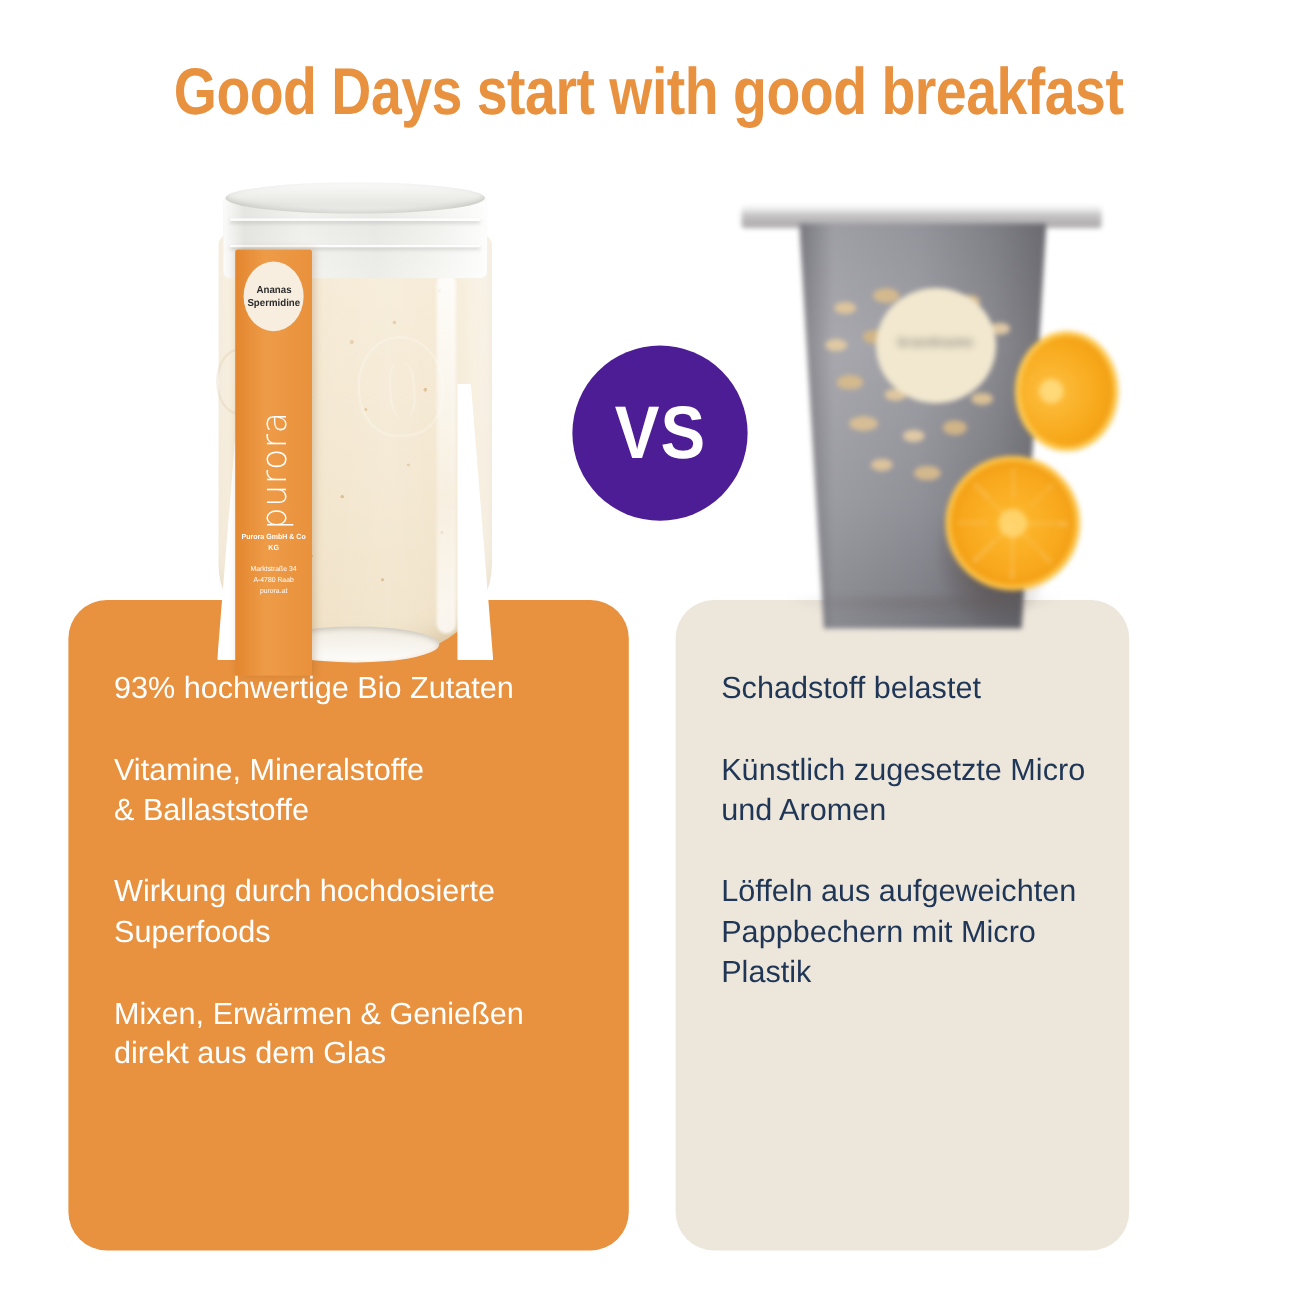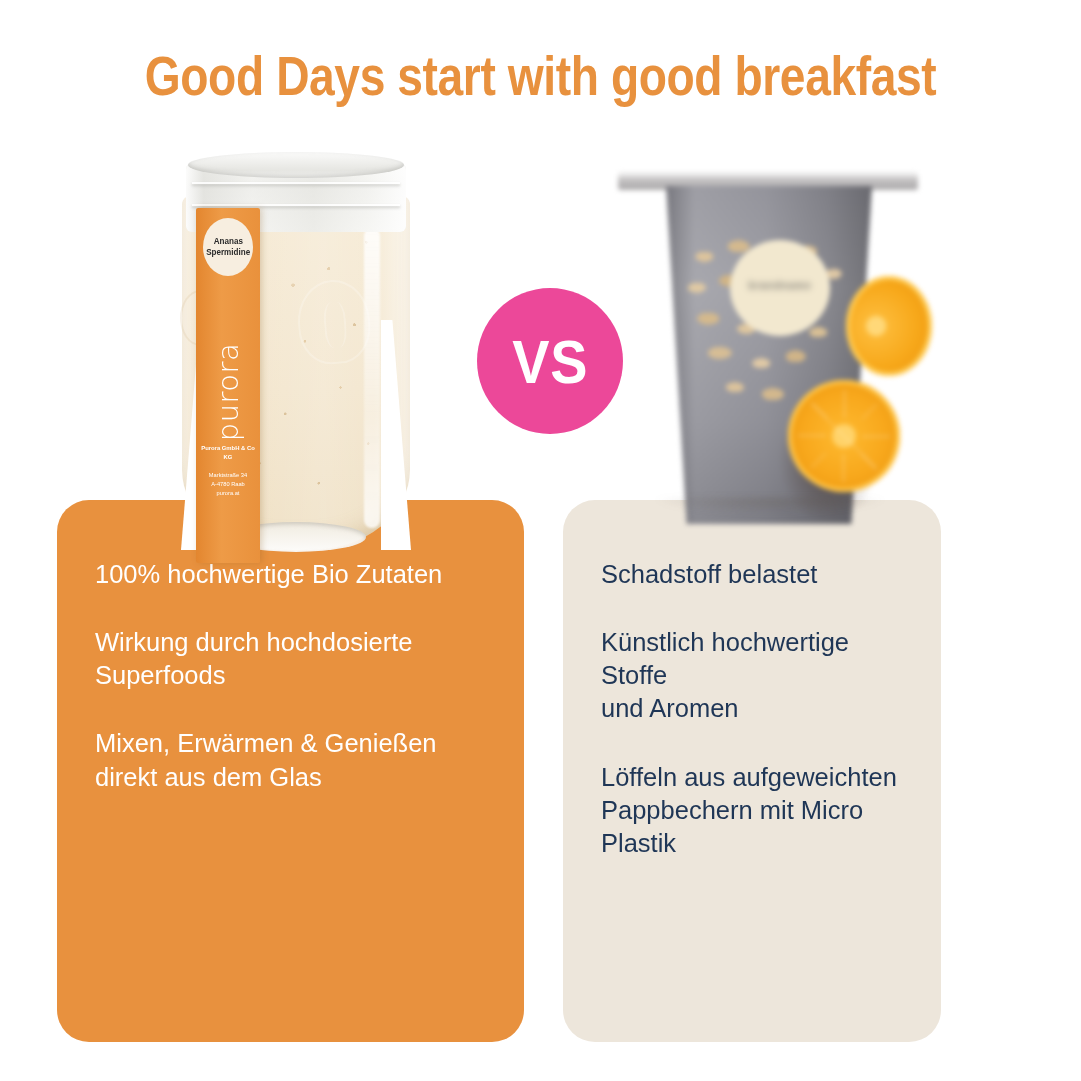--- a/index.html
+++ b/index.html
@@ -64,21 +64,21 @@
   #panel-right .bullet { margin-bottom:35px; }
   #panel-right .bullet:last-child { margin-bottom:0; }
   #panel-right .bullet.b4 { margin-top:16px; }
 
   
   #vs-badge {
     position:absolute;
     left:477px; top:288px;
     width:146px; height:146px;
     border-radius:50%;
-    background:#ec4899;
+    background:#4c1d95;
     z-index:6;
     display:flex; align-items:center; justify-content:center;
   }
   #vs-badge .vs-text {
     color:#FFFFFF;
     font-family:"Liberation Sans Narrow","Liberation Sans", sans-serif;
     font-weight:bold;
     font-size:62px;
     letter-spacing:1px;
     transform:scaleX(0.9);
@@ -416,31 +416,33 @@
     </div>
   </div>
   <div id="cup-contact"></div>
 
   <div id="vs-badge">
     <span class="vs-text">VS</span>
   </div>
 
   <div id="panel-left" class="panel">
     <div class="bullets">
-      <div class="bullet b0">100% hochwertige Bio Zutaten</div>
+      <div class="bullet b0">93% hochwertige Bio Zutaten</div>
+      <div class="bullet b1">Vitamine, Mineralstoffe
+&amp; Ballaststoffe</div>
       <div class="bullet b4">Wirkung durch hochdosierte
 Superfoods</div>
       <div class="bullet b3">Mixen, Erwärmen &amp; Genießen
 direkt aus dem Glas</div>
     </div>
   </div>
 
   <div id="panel-right" class="panel">
     <div class="bullets">
       <div class="bullet b0">Schadstoff belastet</div>
-      <div class="bullet b1">Künstlich hochwertige Stoffe
+      <div class="bullet b1">Künstlich zugesetzte Micro
 und Aromen</div>
       <div class="bullet b3">Löffeln aus aufgeweichten
 Pappbechern mit Micro Plastik</div>
     </div>
   </div>
 
 </div>
 
 </body></html>

